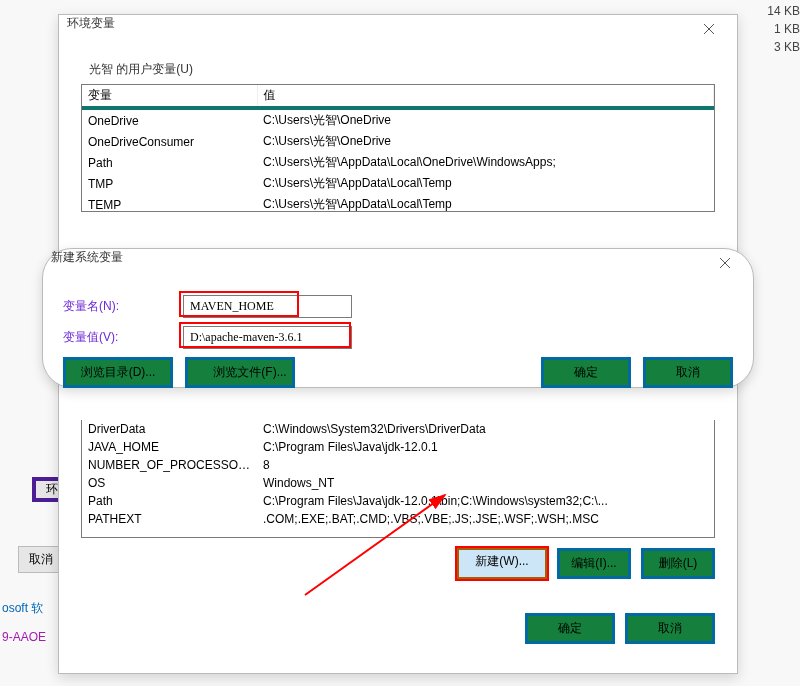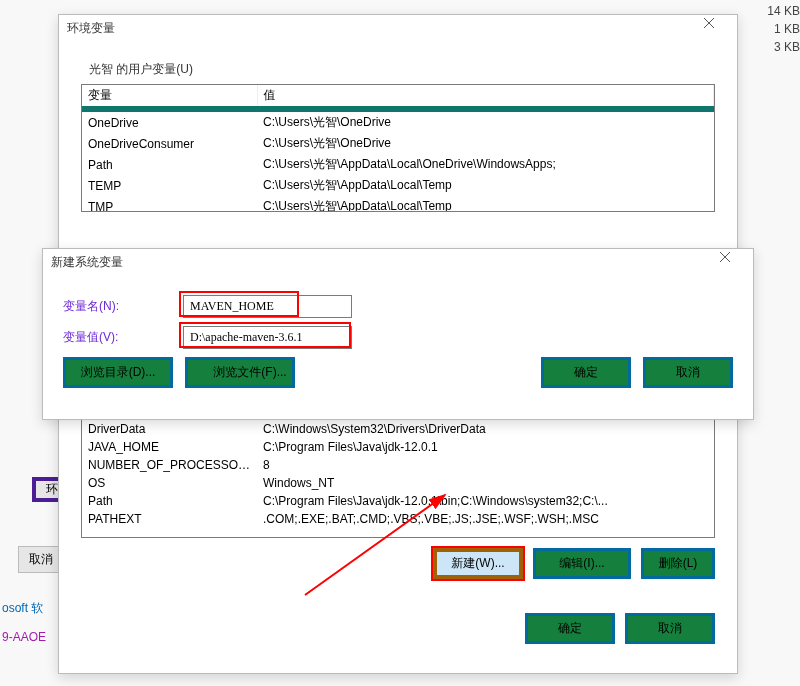--- a/index.html
+++ b/index.html
@@ -5,33 +5,33 @@
   * { box-sizing: border-box; font-family: "Microsoft YaHei", "Segoe UI", sans-serif; font-size: 12px; }
   body { margin: 0; width: 800px; height: 686px; background: #f8f8f8; position: relative; overflow: hidden; }
   .bg-sizes { right: 10px; top: 140px; text-align: right; color: #444; }
   .bg-sizes div { margin: 4px 0; }
   .bg-btn-envtext { position: absolute; left: 32px; top: 477px; border:4px solid #4c1d95; padding:0 10px; background:#e6e6e6; }
   .bg-btn-cancel { position: absolute; left: 18px; top: 546px; border:1px solid #bbb; padding:4px 10px; background:#e6e6e6; }
   .bg-link1 { position: absolute; left: 2px; top: 600px; color:#0067b8; }
   .bg-text9 { position: absolute; left: 2px; top: 630px; color:#a21caf; }
 
   .dialog { position:absolute; background:#fff; border:1px solid #bbb; box-shadow:0 4px 12px rgba(0,0,0,.15); }
-  .titlebar { display:flex; align-items:flex-end; justify-content:space-between; height:28px; padding:6px 8px; }
+  .titlebar { display:flex; align-items:flex-start; justify-content:space-between; height:28px; padding:0 8px; }
   .titlebar .title { color:#333; }
   .close { width:40px; height:28px; display:flex; align-items:center; justify-content:center; color:#555; }
 
   .group-label { margin:12px 0 6px 8px; color:#333; }
   .tbl-wrap { border:1px solid #7a7a7a; overflow:hidden; }
   table { border-collapse:collapse; width:100%; table-layout:fixed; }
   th, td { text-align:left; padding:2px 6px; white-space:nowrap; overflow:hidden; text-overflow:ellipsis; }
-  thead th { border-bottom:6px solid #0f766e; border-right:1px solid #eee; font-weight:normal; }
+  thead th { border-bottom:4px solid #0f766e; border-right:1px solid #eee; font-weight:normal; }
   tbody tr { }
 
   .btn { display:inline-block; background:#15803d; border:3px solid #0369a1; padding:4px 0; text-align:center; cursor:default; }
-  .btn.sel { border:4px solid #a16207; background:#cde6f7; padding:3px 0; }
+  .btn.sel { border:2px solid #a16207; background:#cde6f7; padding:3px 0; }
 
   .field-row { display:flex; align-items:center; margin:8px 0; }
   .field-row label { width:120px; color:#6d28d9; }
   .input { flex:1; border:1px solid #7a7a7a; padding:3px 6px; background:#fff;font-family:Liberation Serif, serif; }
   .hl-red { outline:2px solid #f00; }
 
   .arrow { position:absolute; pointer-events:none; }
 </style>
 </head>
 <body>
@@ -77,25 +77,25 @@
             </tr>
             <tr>
               <td>OneDriveConsumer</td>
               <td>C:\Users\光智\OneDrive</td>
             </tr>
             <tr>
               <td>Path</td>
               <td>C:\Users\光智\AppData\Local\OneDrive\WindowsApps;</td>
             </tr>
             <tr>
-              <td>TEMP</td>
+              <td>TMP</td>
               <td>C:\Users\光智\AppData\Local\Temp</td>
             </tr>
             <tr>
-              <td>TMP</td>
+              <td>TEMP</td>
               <td>C:\Users\光智\AppData\Local\Temp</td>
             </tr>
           </tbody>
       </table>
     </div>
 
     <div style="height:208px;"></div>
 
     <div class="tbl-wrap" style="height:118px; border-top:none;">
       <table>
@@ -127,32 +127,32 @@
             <tr>
               <td>PATHEXT</td>
               <td>.COM;.EXE;.BAT;.CMD;.VBS;.VBE;.JS;.JSE;.WSF;.WSH;.MSC</td>
             </tr>
           </tbody>
       </table>
     </div>
 
     <div style="display:flex; justify-content:flex-end; gap:10px; margin-top:10px;">
       <span class="btn sel hl-red" style="width:90px;">新建(W)...</span>
-      <span class="btn" style="width:98px;">编辑(I)...</span>
+      <span class="btn" style="width:74px;">编辑(I)...</span>
       <span class="btn" style="width:74px;">删除(L)</span>
     </div>
 
     <div style="display:flex; justify-content:flex-end; gap:10px; margin-top:34px;">
       <span class="btn" style="width:90px;">确定</span>
       <span class="btn" style="width:90px;">取消</span>
     </div>
   </div>
 </div>
 
-<div class="dialog" style="left:42px; top:248px; width:712px; height:172px;">
+<div class="dialog" style="left:42px; top:248px; width:712px; height:140px;border-radius:30px;">
   <div class="titlebar">
     <span class="title">新建系统变量</span>
     <span class="close">
       <svg width="10" height="10">
           <line x1="0" y1="0" x2="10" y2="10" stroke="#555"></line>
           <line x1="10" y1="0" x2="0" y2="10" stroke="#555"></line>
         </svg>
     </span>
   </div>
   <div style="padding:10px 20px 0 20px;">

